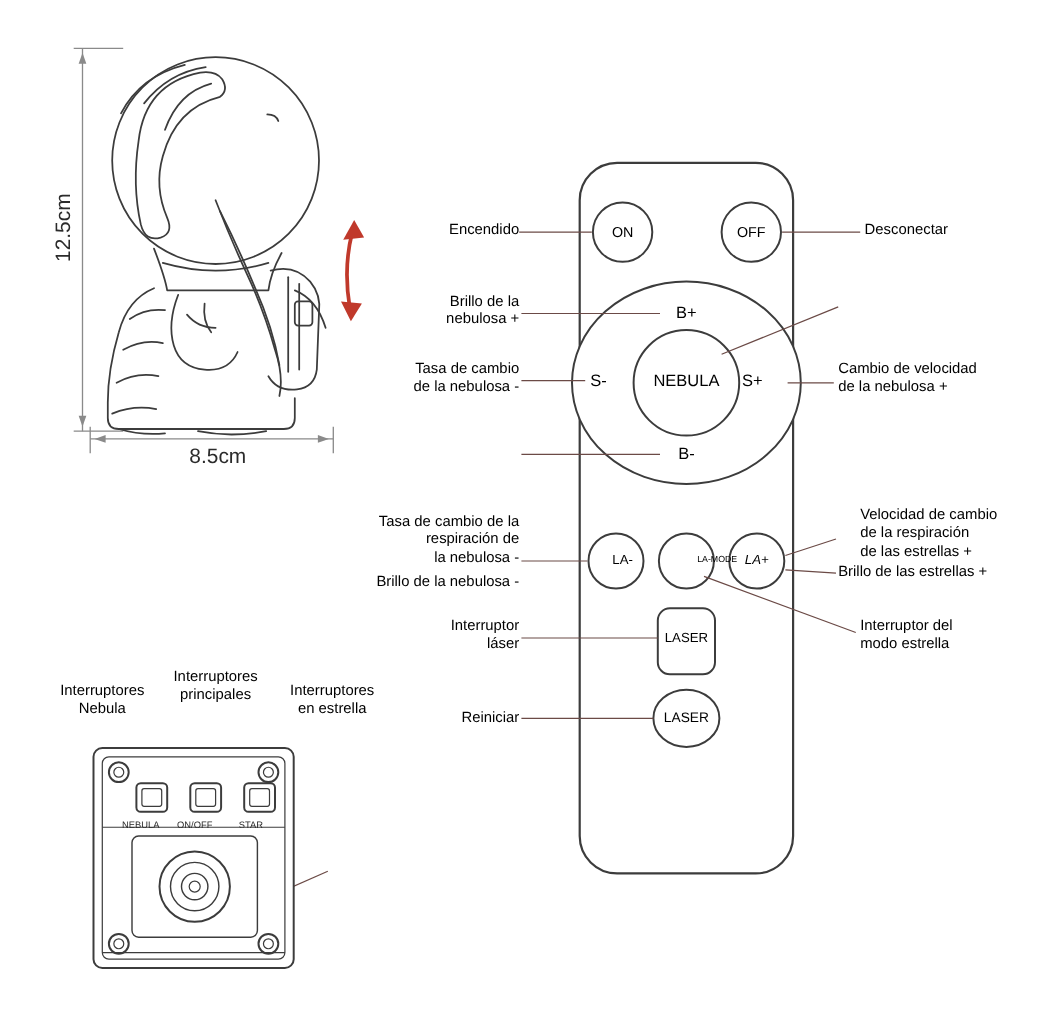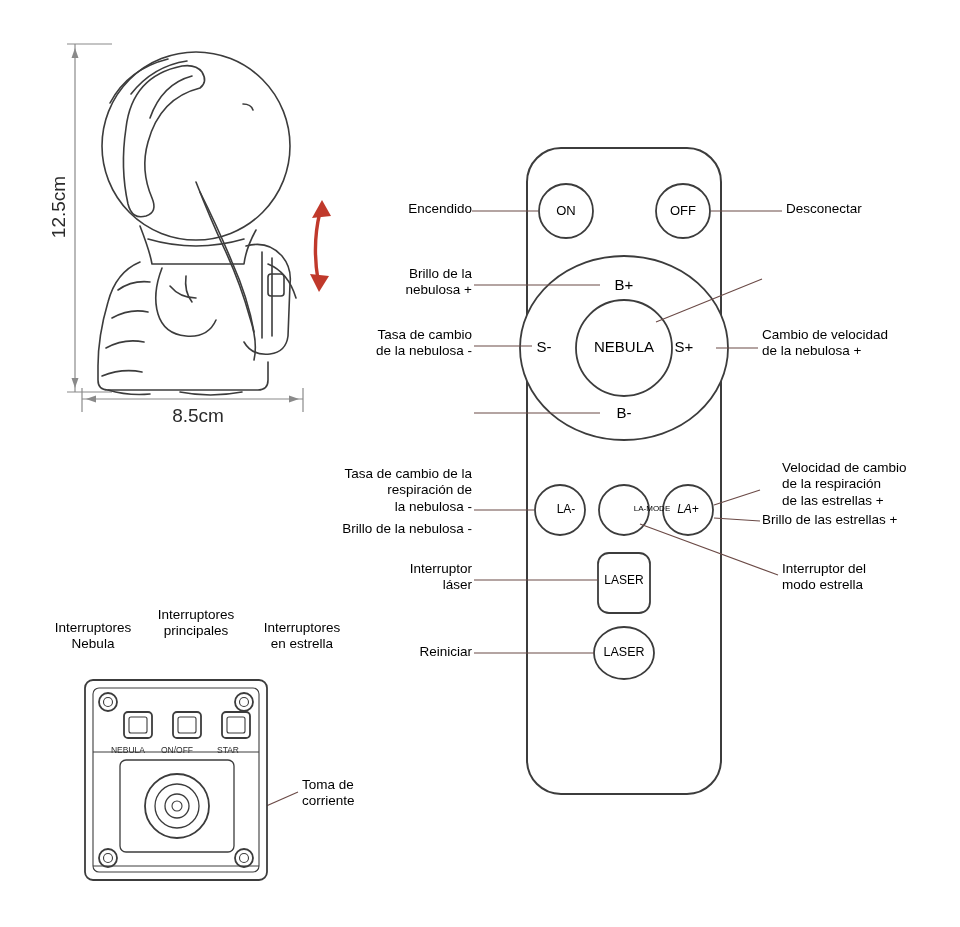--- a/index.html
+++ b/index.html
@@ -228,20 +228,18 @@
       <line x1="53" y1="226" x2="219" y2="226" stroke-width="1"></line>
     </g>
   </svg>
 
   <div class="lbl c" style="left:34px; top:620px; width:118px;">Interruptores
 Nebula</div>
   <div class="lbl c" style="left:141px; top:607px; width:110px;">Interruptores
 principales</div>
   <div class="lbl c" style="left:247px; top:620px; width:110px;">Interruptores
 en estrella</div>
-  <div class="lbl l" style="left:302px; top:777px; width:120px;">Toma de
-corriente</div>
 
   <div class="key-cap" style="left:96px; top:745px; width:64px;">NEBULA</div>
   <div class="key-cap" style="left:145px; top:745px; width:64px;">ON/OFF</div>
   <div class="key-cap" style="left:196px; top:745px; width:64px;">STAR</div>
 
 </div>
 
 </body></html>

